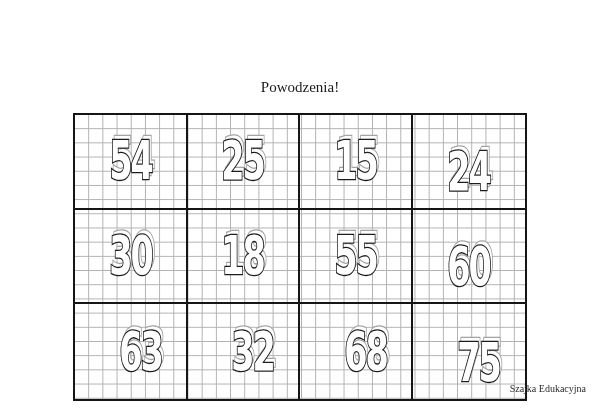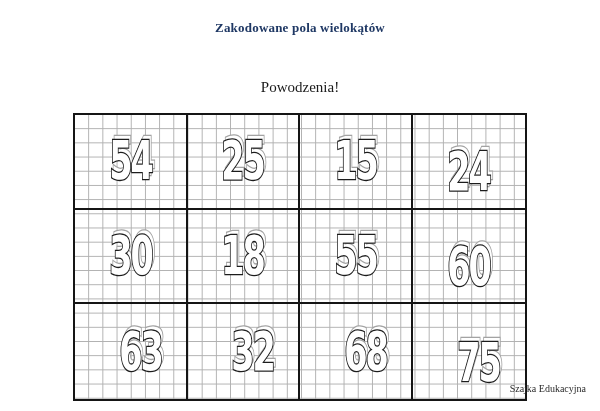--- a/index.html
+++ b/index.html
@@ -99,21 +99,20 @@
     right: 14px;
     font-size: 10px;
     color: #2a2a2a;
   }
 </style>
 </head>
 <body>
 
 <div class="page">
 
-  <div class="title">Zakodowane pola wielokątów</div>
 
 
   <div class="good-luck">Powodzenia!</div>
 
   <div class="results-table">
 
     <div class="cell">
       <div class="num">
         <span class="num-shadow">54</span>
         <span class="num-main">54</span>

